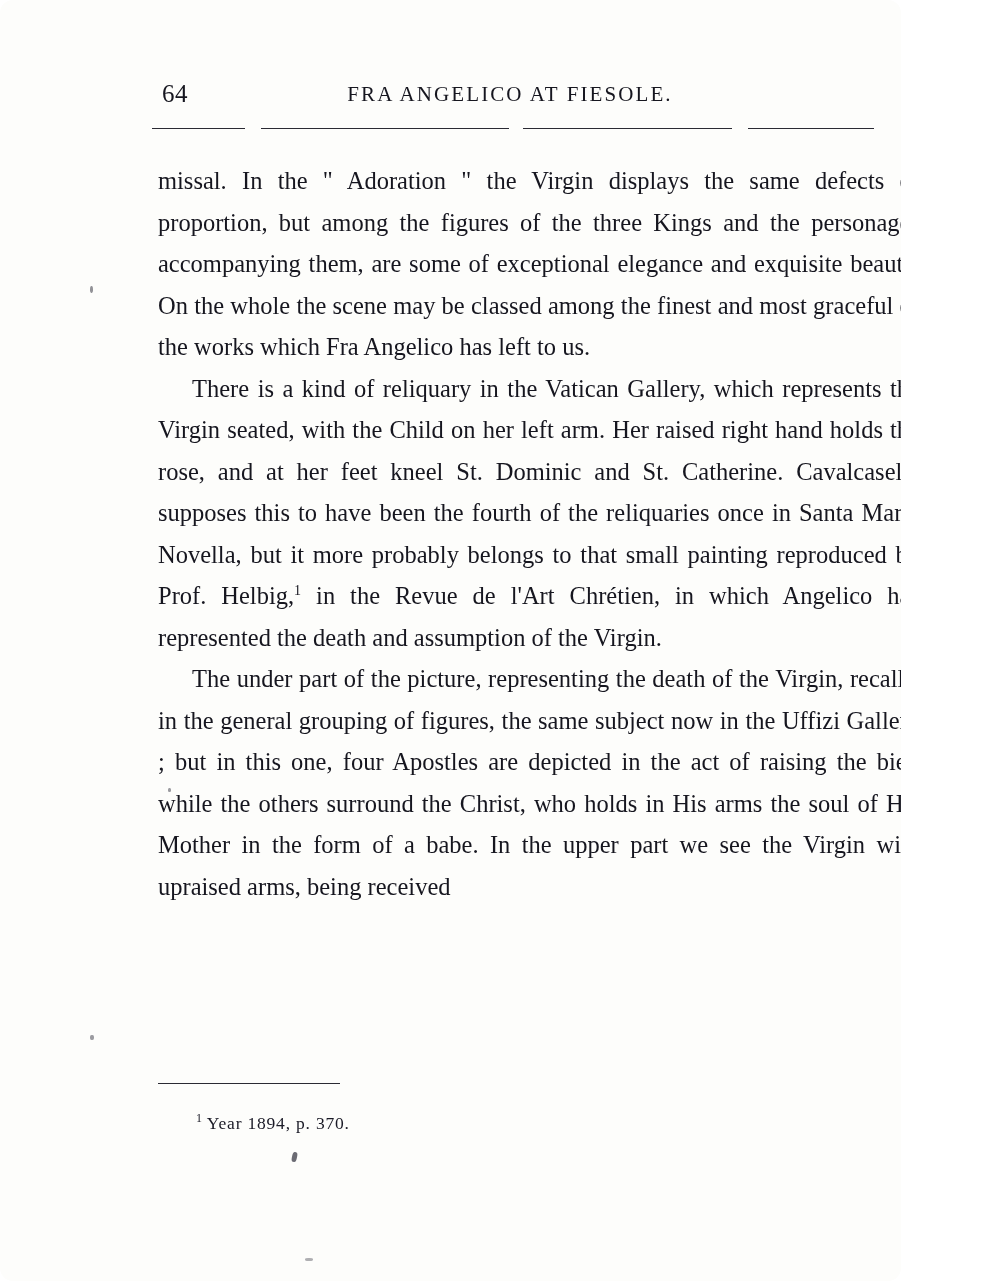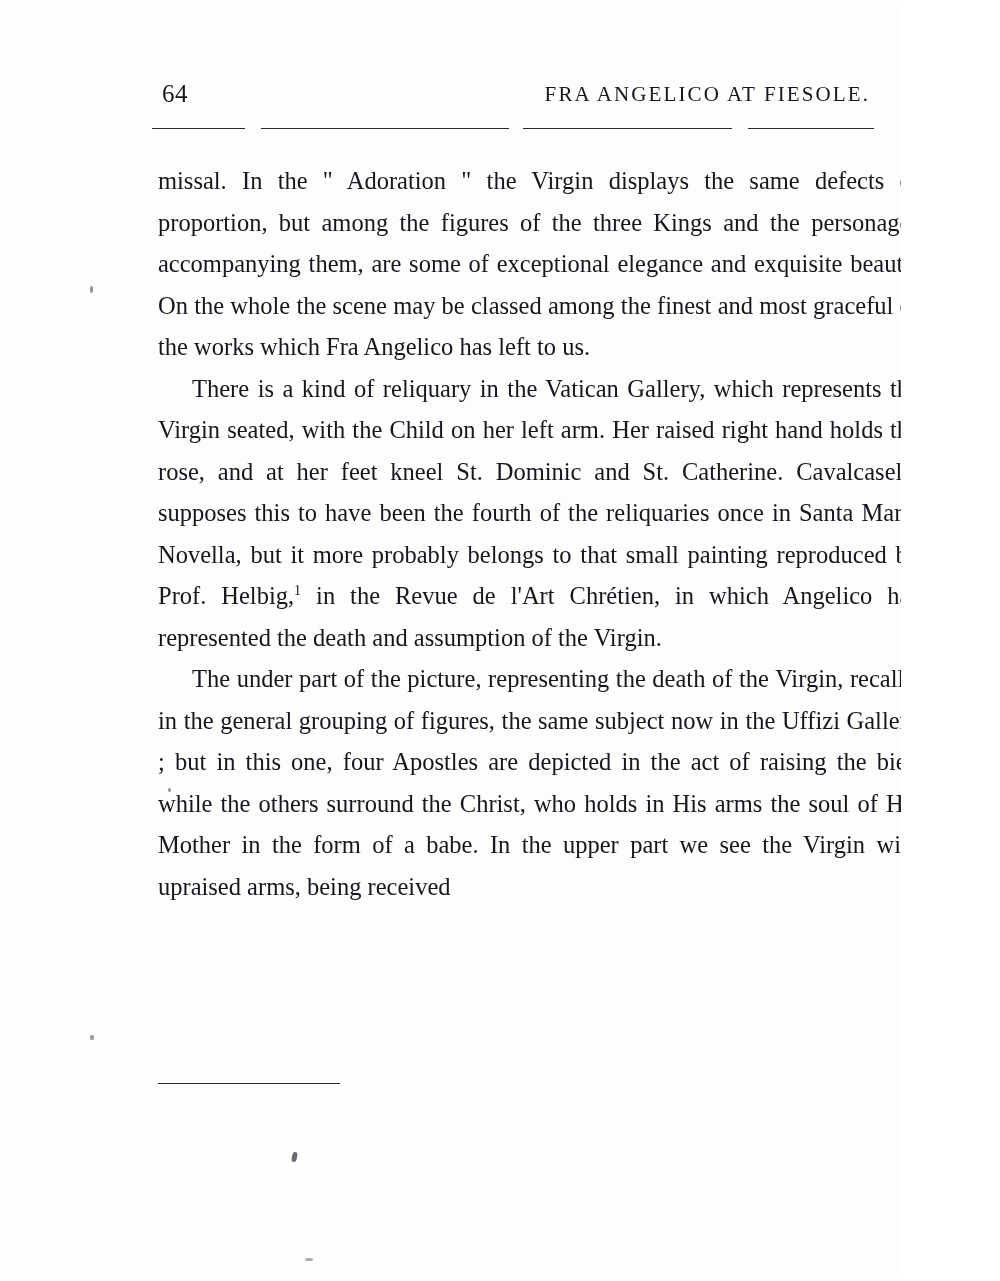--- a/index.html
+++ b/index.html
@@ -30,21 +30,21 @@
     top: 2px;
     font-size: 25px;
     letter-spacing: 0.5px;
     color: #16161f;
   }
   .running-title {
     position: absolute;
     left: 0;
     top: 4px;
     width: 720px;
-    text-align: right;
+    text-align: center;
     font-size: 21px;
     letter-spacing: 2.1px;
     color: #16161f;
   }
   .rule {
     position: absolute;
     left: 152px;
     top: 128px;
     width: 722px;
     height: 0;
@@ -133,19 +133,22 @@
   <div class="rule-gap g2"></div>
   <div class="rule-gap g3"></div>
 
   <div class="body">
     <p class="para" id="para-1"><span>missal.  In the " Adoration " the Virgin displays the same defects of proportion, but among the figures of the three Kings and the personages accompanying them, are some of exceptional elegance and exquisite beauty.  On the whole the scene may be classed among the finest and most graceful of the works which Fra Angelico has left to us.</span></p>
     <p class="para" id="para-2"><span class="indent"></span><span>There is a kind of reliquary in the Vatican Gallery, which represents the Virgin seated, with the Child on her left arm.  Her raised right hand holds the rose, and at her feet kneel St. Dominic and St. Catherine.  Cavalcaselle supposes this to have been the fourth of the reliquaries once in Santa Maria Novella, but it more probably belongs to that small painting reproduced by Prof. Helbig,</span><sup class="fn">1</sup><span> in the </span><span class="ital">Revue de l'Art Chrétien</span><span>, in which Angelico has represented the death and assumption of the Virgin.</span></p>
     <p class="para" id="para-3"><span class="indent"></span><span>The under part of the picture, representing the death of the Virgin, recalls, in the general grouping of figures, the same subject now in the Uffizi Gallery ; but in this one, four Apostles are depicted in the act of raising the bier, while the others surround the Christ, who holds in His arms the soul of His Mother in the form of a babe.  In the upper part we see the Virgin with upraised arms, being received</span></p>
   </div>
 
   <div class="footnote-rule"></div>
+  <div class="footnote">
+    <sup>1</sup><span>Year 1894, p. 370.</span>
+  </div>
 
   <div class="speck s1"></div>
   <div class="speck s2"></div>
   <div class="speck s3"></div>
   <div class="speck s4"></div>
   <div class="speck s5"></div>
 </div>
 
 </body></html>

